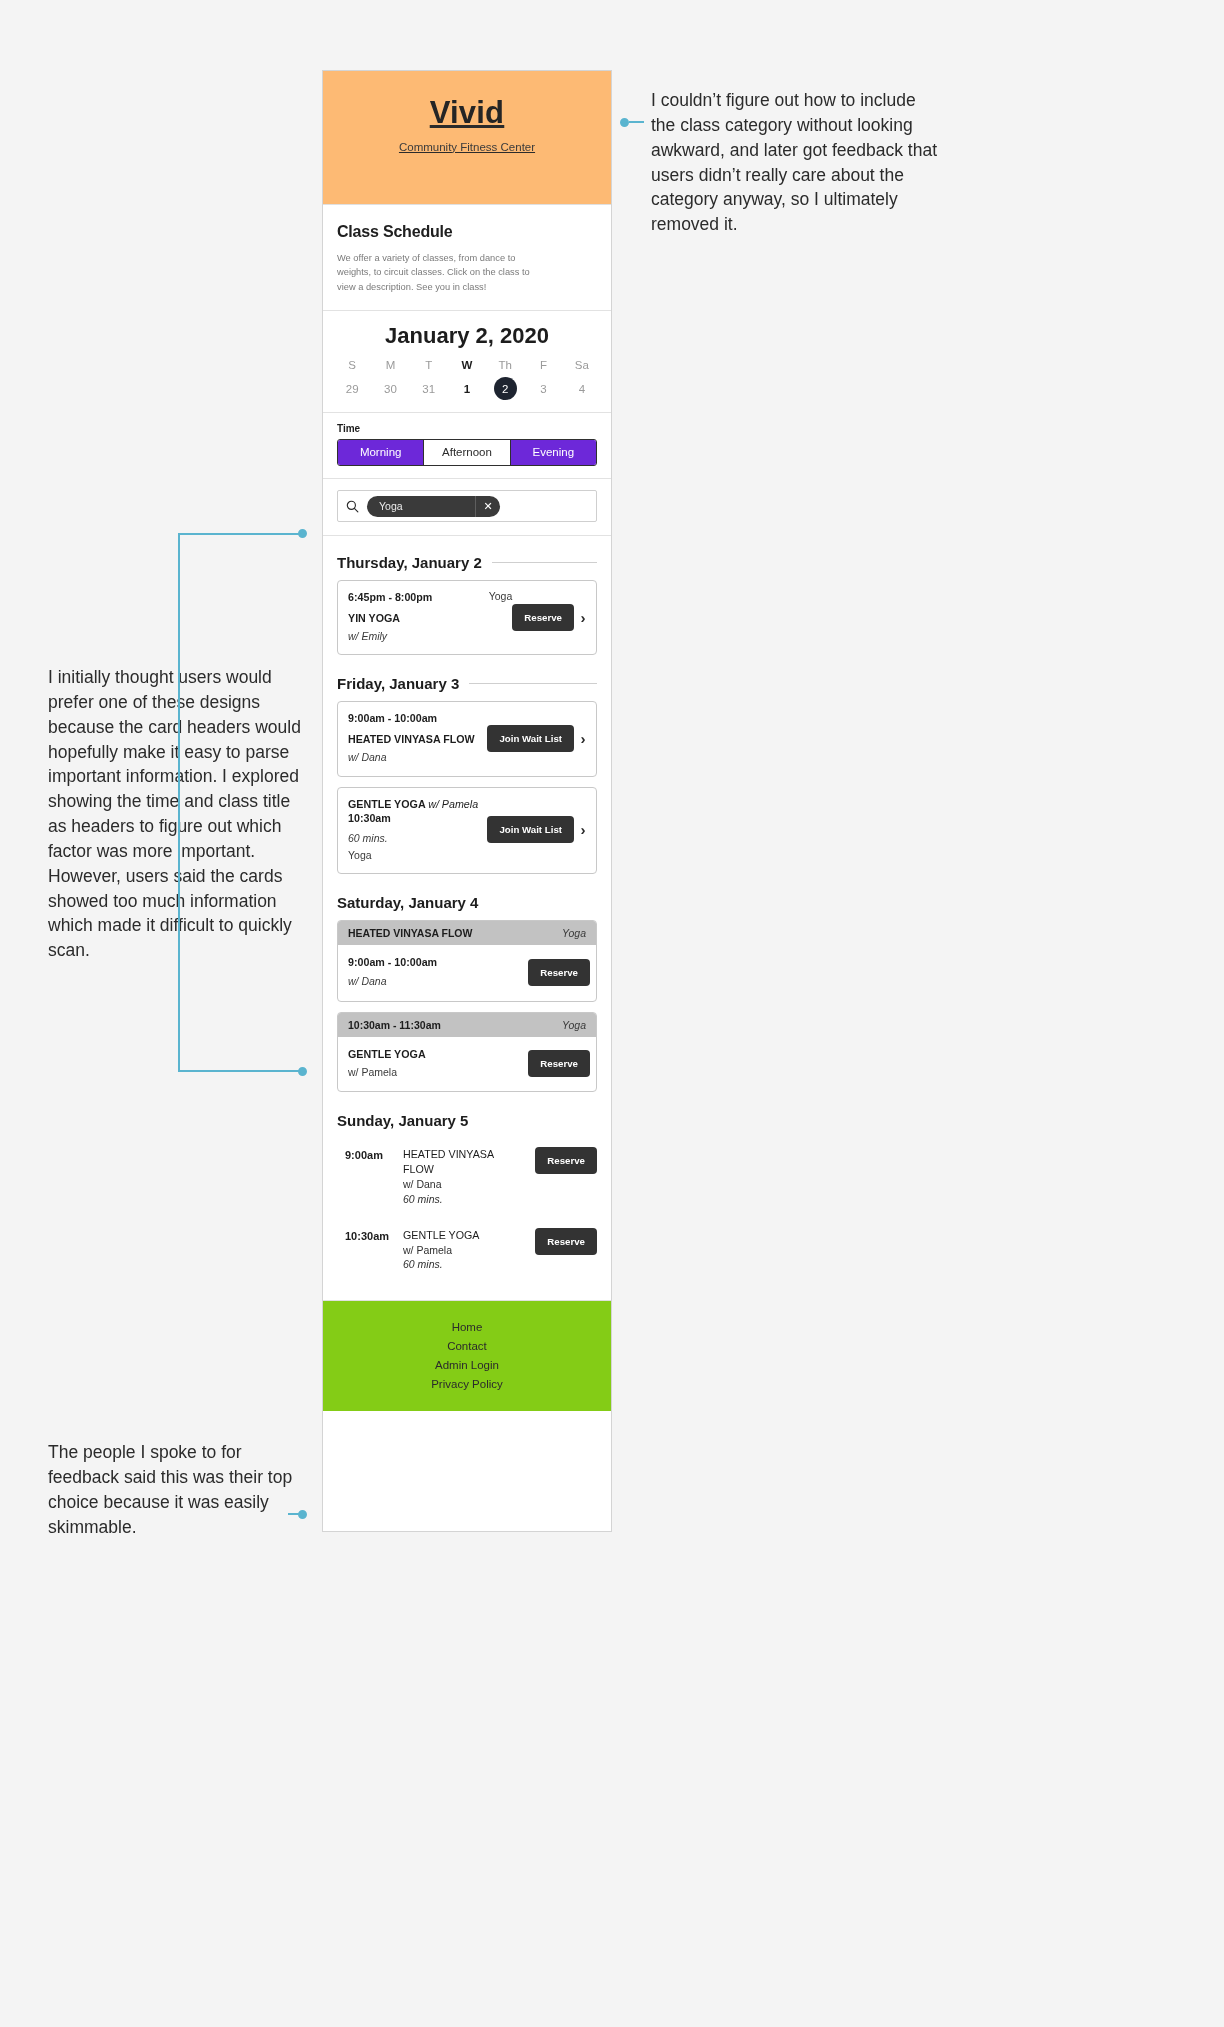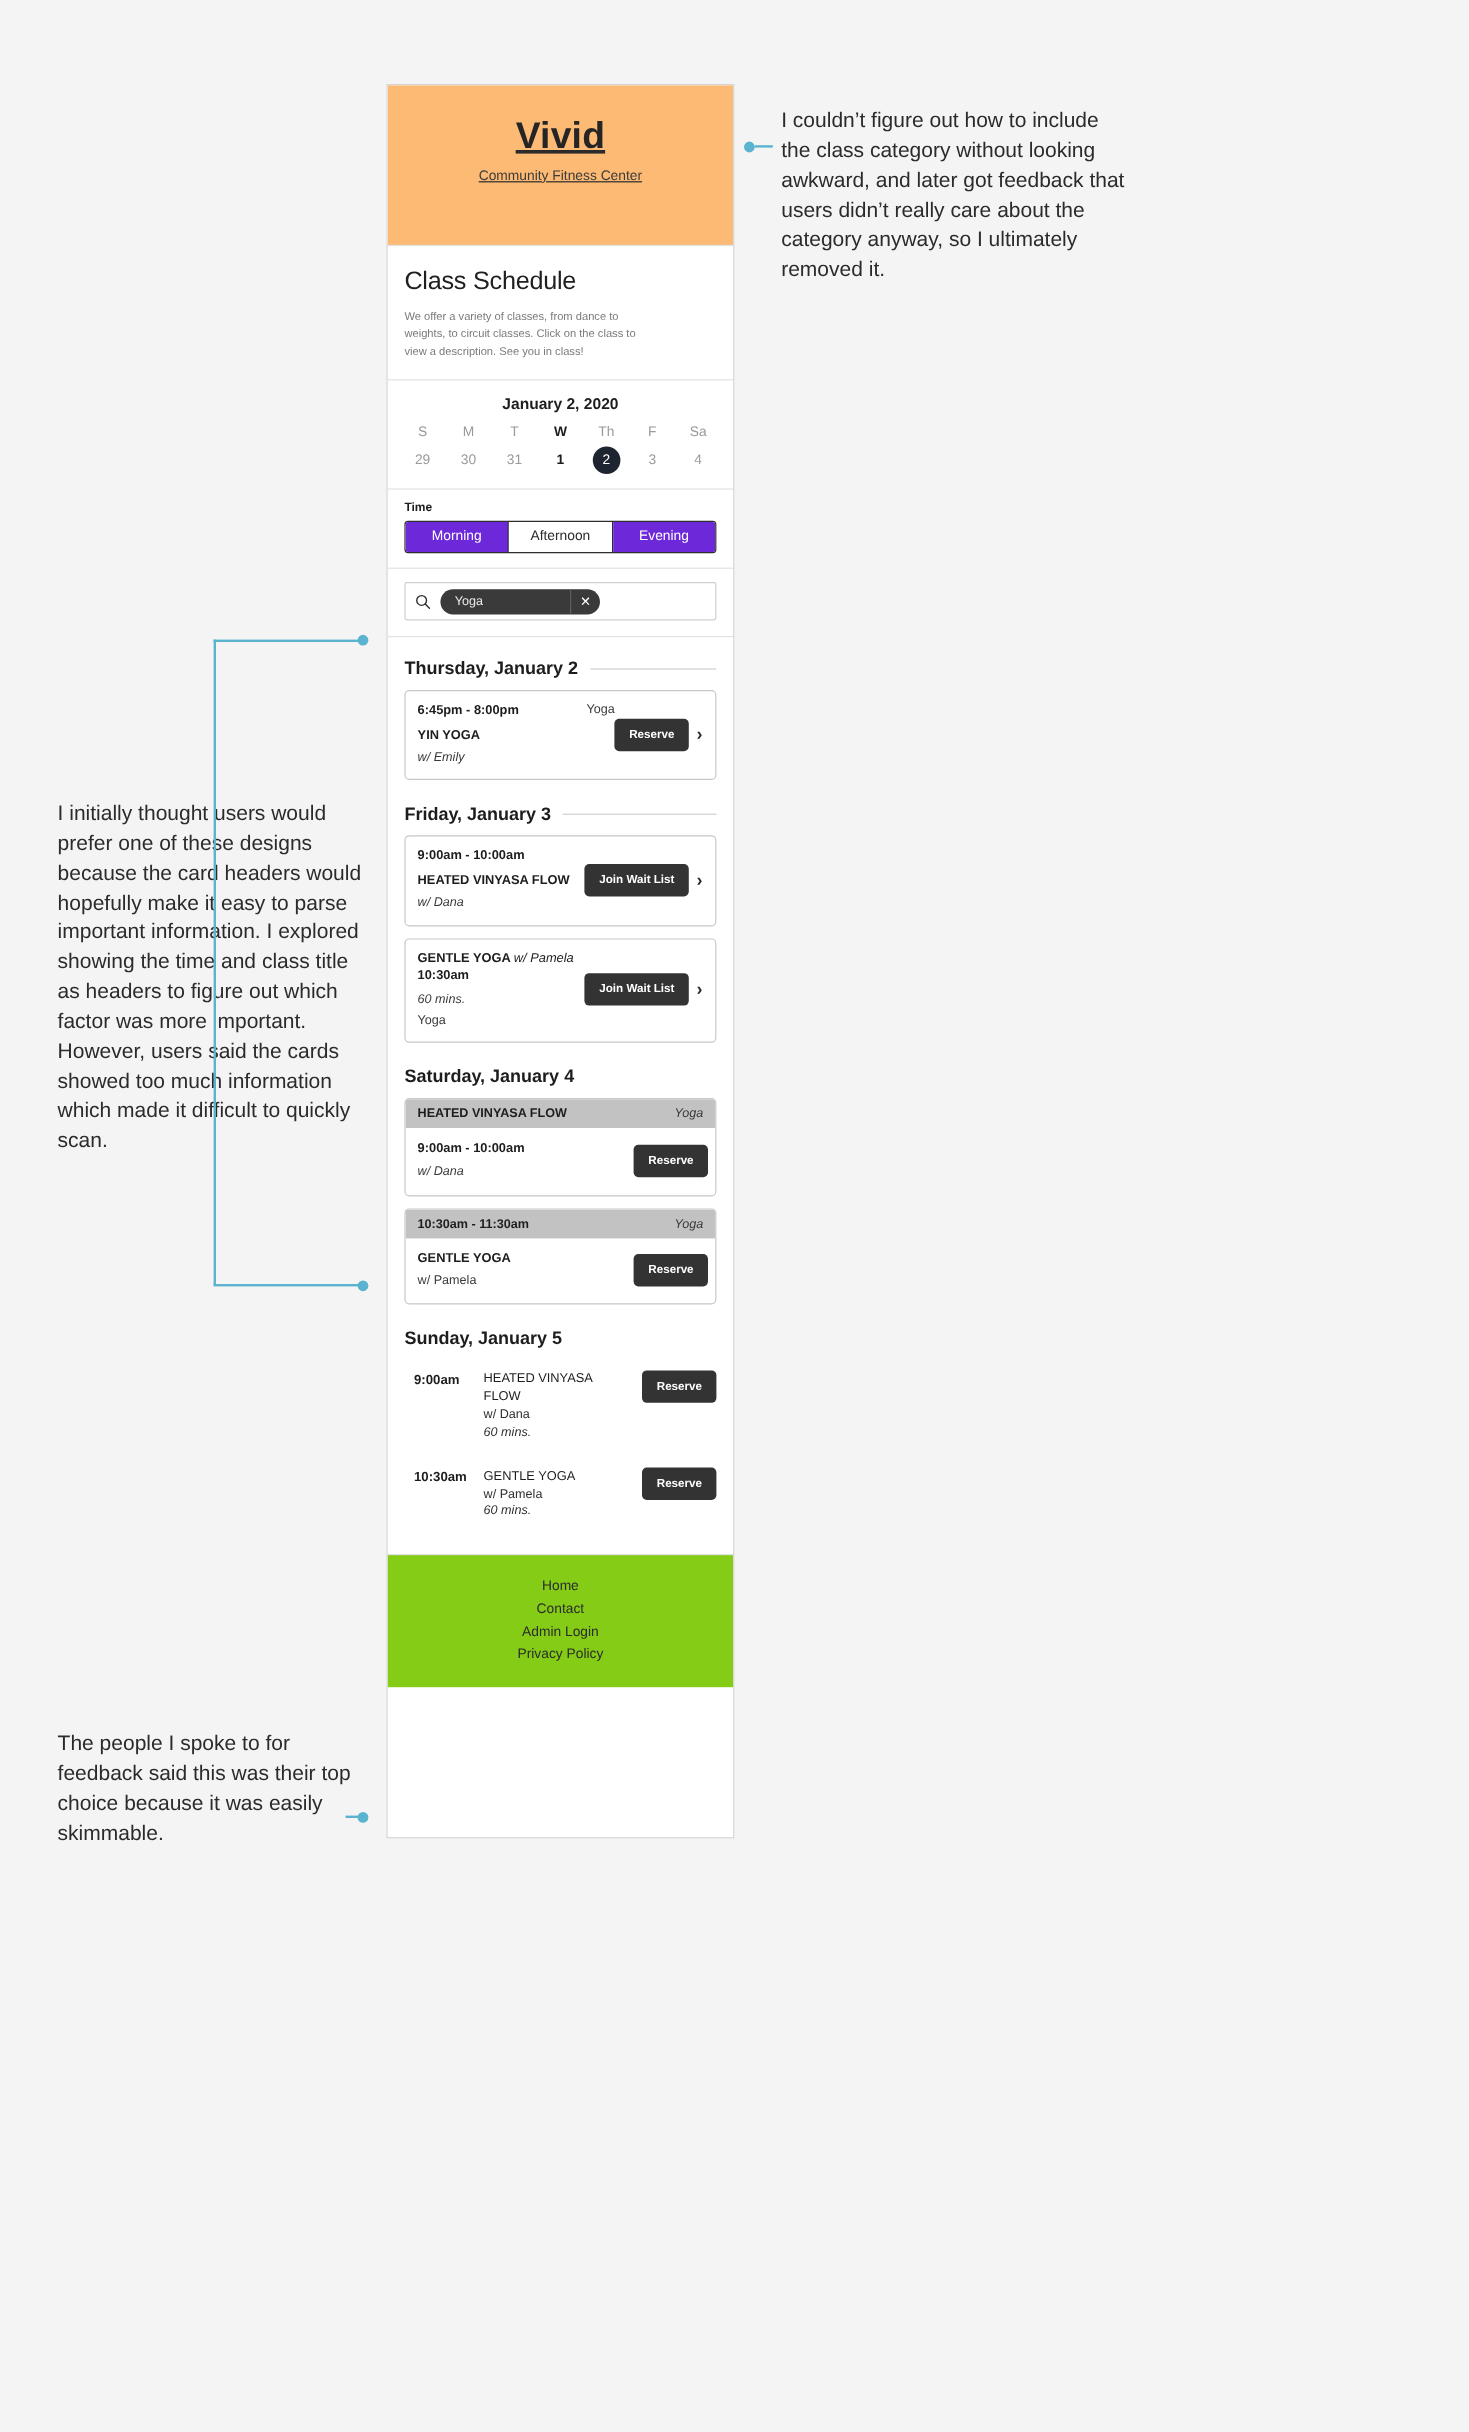--- a/index.html
+++ b/index.html
@@ -50,41 +50,41 @@
     color: #3b3b3b;
     margin-top: 10px;
   }
 
   .intro {
     padding: 18px 14px 16px;
     border-bottom: 1px solid #e2e2e2;
   }
   .intro h1 {
     margin: 0 0 10px 0;
-    font-size: 21px;
-    font-weight: normal;
+    font-size: 16px;
+    font-weight: bold;
     color: #202020;
     letter-spacing: -.2px;
   }
   .intro p {
     margin: 0;
     font-size: 9.3px;
     line-height: 1.55;
     color: #7b7b7b;
     max-width: 212px;
   }
 
   
   .calendar {
     padding: 12px 10px 12px;
     border-bottom: 1px solid #e2e2e2;
     text-align: center;
   }
   .cal-title {
-    font-size: 13px;
+    font-size: 22px;
     font-weight: bold;
     color: #1d1d1d;
     margin-bottom: 10px;
   }
   .cal-grid {
     display: grid;
     grid-template-columns: repeat(7, 1fr);
     row-gap: 6px;
   }
   .cal-dow {

